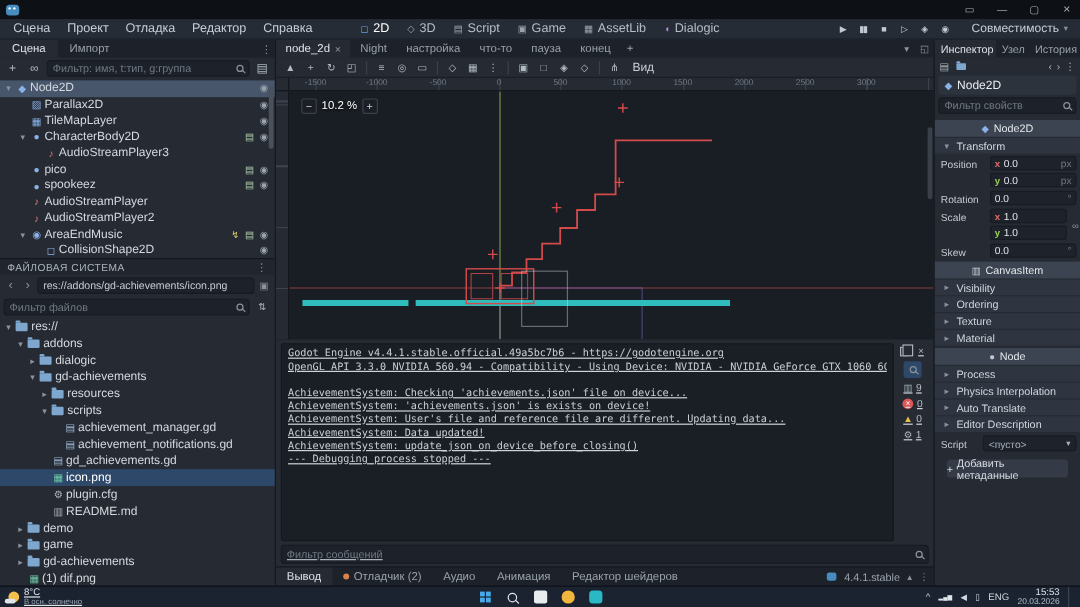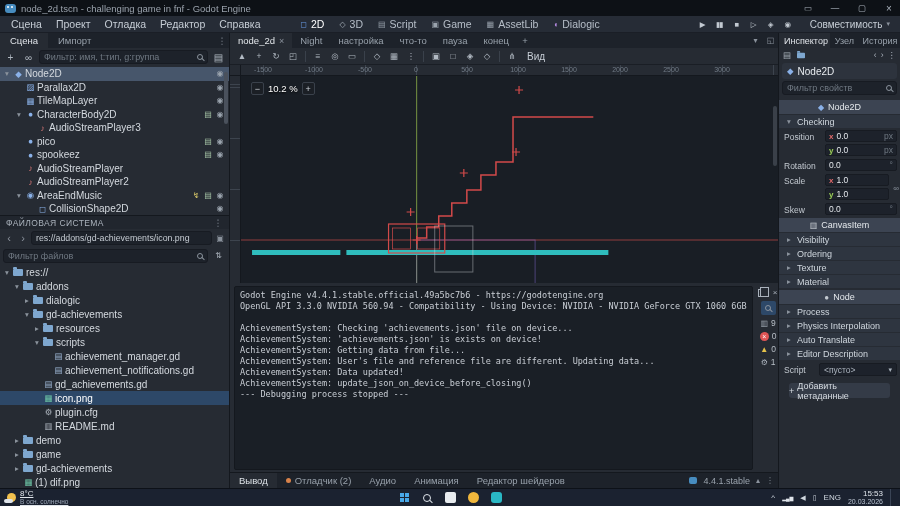--- a/index.html
+++ b/index.html
@@ -114,21 +114,21 @@
 .cross{stroke:var(--scene-red);stroke-width:1.2;fill:none;}
 .sel-rect{fill:none;stroke:var(--scene-red);stroke-width:1.2;}
 .sel-rect.thin{stroke-width:.7;}
 .gray-rect{fill:none;stroke:rgba(220,225,230,.4);stroke-width:1;}
 .zoom-ctrl{position:absolute;left:10px;top:6px;display:flex;gap:4px;align-items:center;z-index:5;}
 .zoom-btn{width:13px;height:13px;background:rgba(28,32,38,.85);border:1px solid #3a414b;border-radius:2px;color:#cfd4da;font-size:9px;display:flex;align-items:center;justify-content:center;}
 .zoom-val{font-size:9.5px;color:#fff;text-shadow:0 1px 2px #000;}
 .vp-scroll{position:absolute;right:1px;top:30px;width:4px;height:60px;background:rgba(120,128,140,.35);border-radius:2px;}
 
 
-.output-panel{flex:1;display:flex;flex-direction:row;min-height:0;padding:3px 4px 2px 4px;}
+.output-panel{flex:1;display:flex;flex-direction:column;min-height:0;padding:3px 4px 2px 4px;text-decoration:underline;}
 .output-main{flex:1;display:flex;min-height:0;gap:2px;}
 .log{flex:1;background:#1a1f26;border:1px solid #14181e;border-radius:2px;font-family:"DejaVu Sans Mono",monospace;font-size:8.5px;line-height:11px;color:#c9ced5;padding:3px 5px;overflow:hidden;min-width:0;}
 .log .line{white-space:nowrap;min-height:11px;overflow:hidden;}
 .out-side{width:27px;flex:none;display:flex;flex-direction:column;gap:3px;align-items:center;padding-top:1px;}
 .out-top{display:flex;gap:3px;}
 .mini-btn{width:11px;height:11px;display:flex;align-items:center;justify-content:center;color:#aab2bc;font-size:8px;}
 .i-copy{position:relative;width:7px;height:8px;border:1px solid #aab2bc;}
 .i-copy::before{content:"";position:absolute;left:1px;top:-3px;width:7px;height:8px;border:1px solid #aab2bc;background:#262b33;}
 .search-toggle{width:15px;height:14px;background:#2d4868;border-radius:2px;display:flex;align-items:center;justify-content:center;}
 .count-toggle{display:flex;align-items:center;gap:3px;font-size:8.5px;color:#b8bfc7;width:100%;justify-content:center;}
@@ -203,21 +203,20 @@
 .clock .date{font-size:7px;color:#b8c2d0;}
 .desk-sliver{width:2px;height:100%;border-left:1px solid #3a4455;}
 </style>
 </head>
 <body>
 
 <div class="screen">
 
   <div class="titlebar">
     <span class="t-logo"></span>
-    <span class="t-title">node_2d.tscn - challenging game in fnf - Godot Engine</span>
     <span class="t-spacer"></span>
     <span class="win-btn">▭</span>
     <span class="win-btn">—</span>
     <span class="win-btn">▢</span>
     <span class="win-btn close">×</span>
   </div>
 
   <div class="menubar">
     <span class="menu-item">Сцена</span>
     <span class="menu-item">Проект</span>
@@ -550,21 +549,20 @@
       </div>
 
       <div class="output-panel">
         <div class="output-main">
           <div class="log">
             <div class="line">Godot Engine v4.4.1.stable.official.49a5bc7b6 - https://godotengine.org</div>
             <div class="line">OpenGL API 3.3.0 NVIDIA 560.94 - Compatibility - Using Device: NVIDIA - NVIDIA GeForce GTX 1060 6GB</div>
             <div class="line"></div>
             <div class="line">AchievementSystem: Checking 'achievements.json' file on device...</div>
             <div class="line">AchievementSystem: 'achievements.json' is exists on device!</div>
-            <div class="line">AchievementSystem: Getting data from file...</div>
             <div class="line">AchievementSystem: User's file and reference file are different. Updating data...</div>
             <div class="line">AchievementSystem: Data updated!</div>
             <div class="line">AchievementSystem: update_json_on_device_before_closing()</div>
             <div class="line">--- Debugging process stopped ---</div>
           </div>
           <div class="out-side">
             <div class="out-top">
               <span class="mini-btn">
                   <span class="i-copy"></span>
                 </span>
@@ -649,21 +647,21 @@
           <span class="i-mag"></span>
         </div>
       </div>
 
       <div class="category">
         <span class="cat-icon">◆</span>
         <span>Node2D</span>
       </div>
       <div class="section">
         <span class="arrow">▾</span>
-        <span>Checking</span>
+        <span>Transform</span>
       </div>
 
       <div class="prop">
         <span class="plabel">Position</span>
         <div class="pfields">
           <div class="pfield">
             <span class="axis x">x</span>
             <span class="pval">0.0</span>
             <span class="punit">px</span>
           </div>

